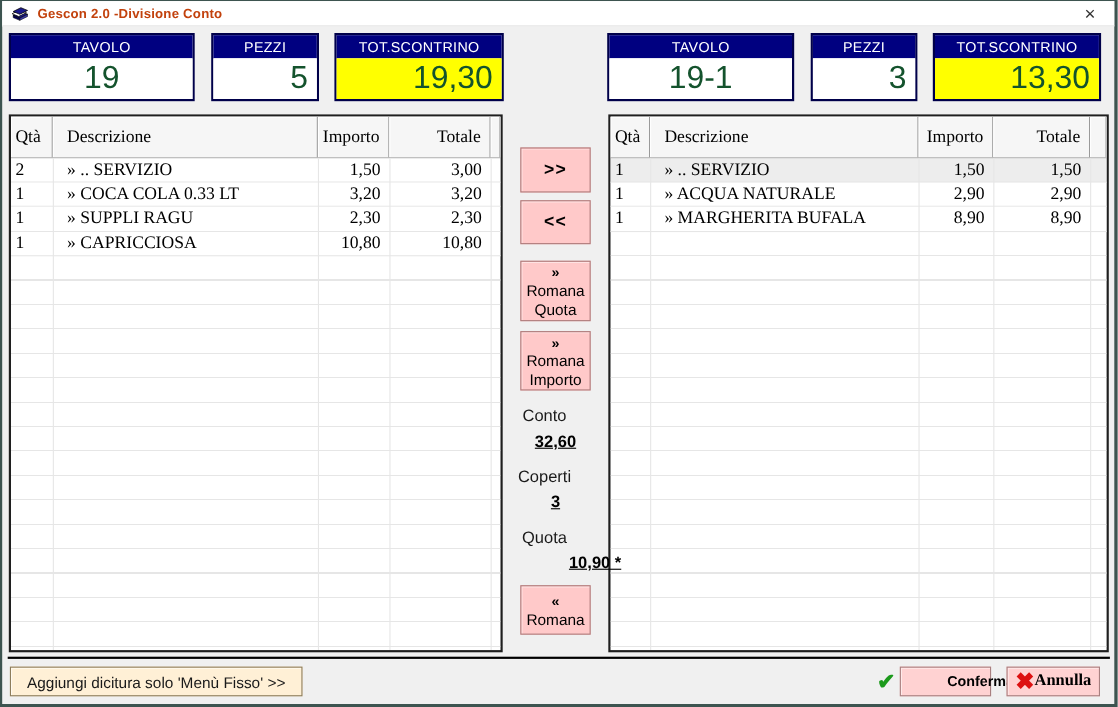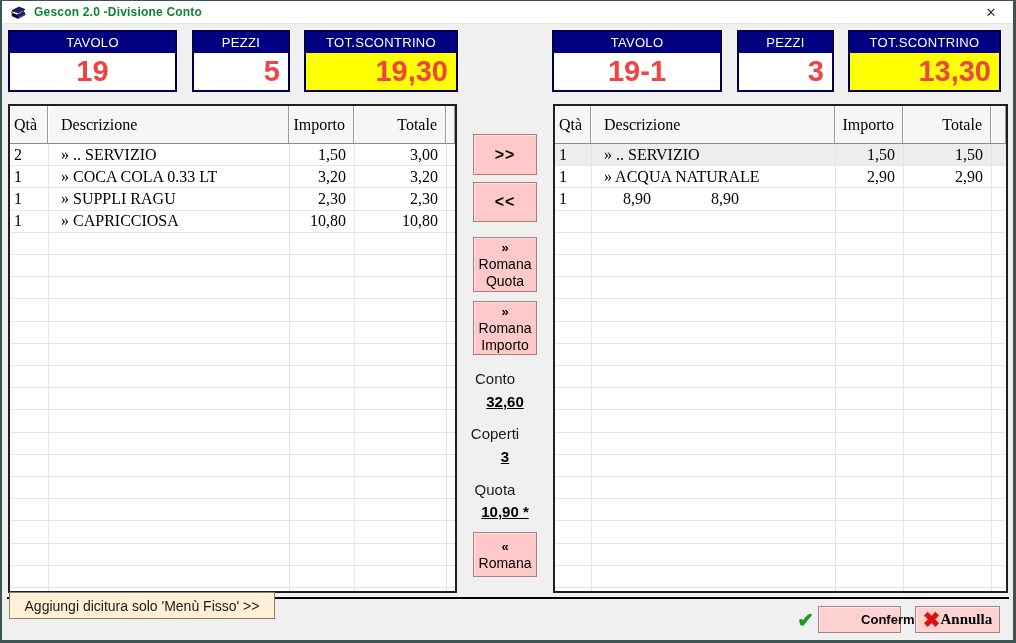--- a/index.html
+++ b/index.html
@@ -6,35 +6,35 @@
   html,body { width:1016px; height:643px; overflow:hidden; }
   body { background:#3d5450; font-family:"Liberation Sans", sans-serif; }
 
   .window { position:absolute; left:2px; top:1px; right:3px; bottom:3px;
             background:#f0f0f0; display:flex; flex-direction:column; }
 
   
   .titlebar { height:23px; background:#ffffff; display:flex; align-items:center;
               padding-left:7px; border-bottom:1px solid #e4e4e4; flex:0 0 23px; }
   .app-icon { width:18px; height:15px; margin-right:7px; flex:0 0 auto; }
-  .title-text { font-size:12px; font-weight:600; color:#15803d; letter-spacing:.2px; }
+  .title-text { font-size:12px; font-weight:600; color:#c2410c; letter-spacing:.2px; }
   .close-btn { margin-left:auto; width:44px; height:23px; display:flex;
                align-items:center; justify-content:center; font-size:13px;
                color:#333; cursor:default; }
 
   
   .client { position:relative; flex:1;border-radius:25px; }
 
   
   .info-box { position:absolute; top:6px; height:62px; border:2px solid #00004a;
               background:#fff; }
   .info-title { height:21px; background:#000080; color:#fff; font-size:13px;
                 display:flex; align-items:center; justify-content:center;
                 letter-spacing:.3px; }
-  .info-value { height:37px; font-size:29px; font-weight:bold; color:#ef4444;
+  .info-value { height:37px; font-size:29px; font-weight:normal; color:#14532d;
                 display:flex; align-items:center; background:#fff; line-height:1;text-align:center; }
   .v-center { justify-content:center; }
   .v-right  { justify-content:flex-end; padding-right:8px; }
   .v-yellow { background:#ffff00; }
 
   .b-tavolo-l { left:6px;   width:169px; }
   .b-pezzi-l  { left:190px; width:98px;  }
   .b-tot-l    { left:302px; width:154px; }
   .b-tavolo-r { left:550px; width:170px; }
   .b-pezzi-r  { left:735px; width:97px;  }
@@ -88,26 +88,26 @@
   .rm-quota { top:213px; height:55px; }
   .rm-imp   { top:277px; height:54px; }
   .rm-back  { top:508px; height:45px; }
 
   .mid-label { position:absolute; left:455px; width:76px; text-align:center;
                font-size:15px; color:#1a1a1a; }
   .mid-value { position:absolute; left:455px; width:96px; text-align:center;
                font-size:15px; font-weight:bold; color:#000;text-decoration:underline; }
   .lb-conto   { top:346px; } .vl-conto   { top:369px; }
   .lb-coperti { top:401px; } .vl-coperti { top:424px; }
-  .lb-quota   { top:457px; } .vl-quota   { top:479px; }
+  .lb-quota   { top:457px; } .vl-quota   { top:479px;margin-left:36px; }
 
   
   .divider { position:absolute; left:5px; top:573px; width:1002px; height:2px;
              background:#000; }
-  .cream-btn { position:absolute; left:7px; top:568px; width:266px; height:27px;
+  .cream-btn { position:absolute; left:7px; top:582px; width:266px; height:27px;
                background:#fff0d6; border:1px solid #8d7d5c;
                box-shadow: inset 1px 1px 0 #fffaf0;
                display:flex; align-items:center; justify-content:center;
                font-size:14px; color:#1a1a1a; cursor:default; }
   .confirm-btn, .cancel-btn { position:absolute; top:582px; height:27px;
                background:#ffd2d2; border:1px solid #a88080;
                box-shadow: inset 1px 1px 0 #ffeaea;
                display:flex; align-items:center; justify-content:center;
                cursor:default; }
   .confirm-btn { left:816px; width:83px; }
@@ -224,20 +224,21 @@
             <div class="cell c-tot">1,50</div>
           </div>
           <div class="grid-row">
             <div class="cell c-qta">1</div>
             <div class="cell c-desc">» ACQUA NATURALE</div>
             <div class="cell c-imp">2,90</div>
             <div class="cell c-tot">2,90</div>
           </div>
           <div class="grid-row">
             <div class="cell c-qta">1</div>
+            <div class="cell c-desc">» MARGHERITA BUFALA</div>
             <div class="cell c-imp">8,90</div>
             <div class="cell c-tot">8,90</div>
           </div>
         </div>
     </div>
 
     <div class="pink-btn mv-right">
       <span class="btn-arrow-big">&gt;&gt;</span>
     </div>
     <div class="pink-btn mv-left">

